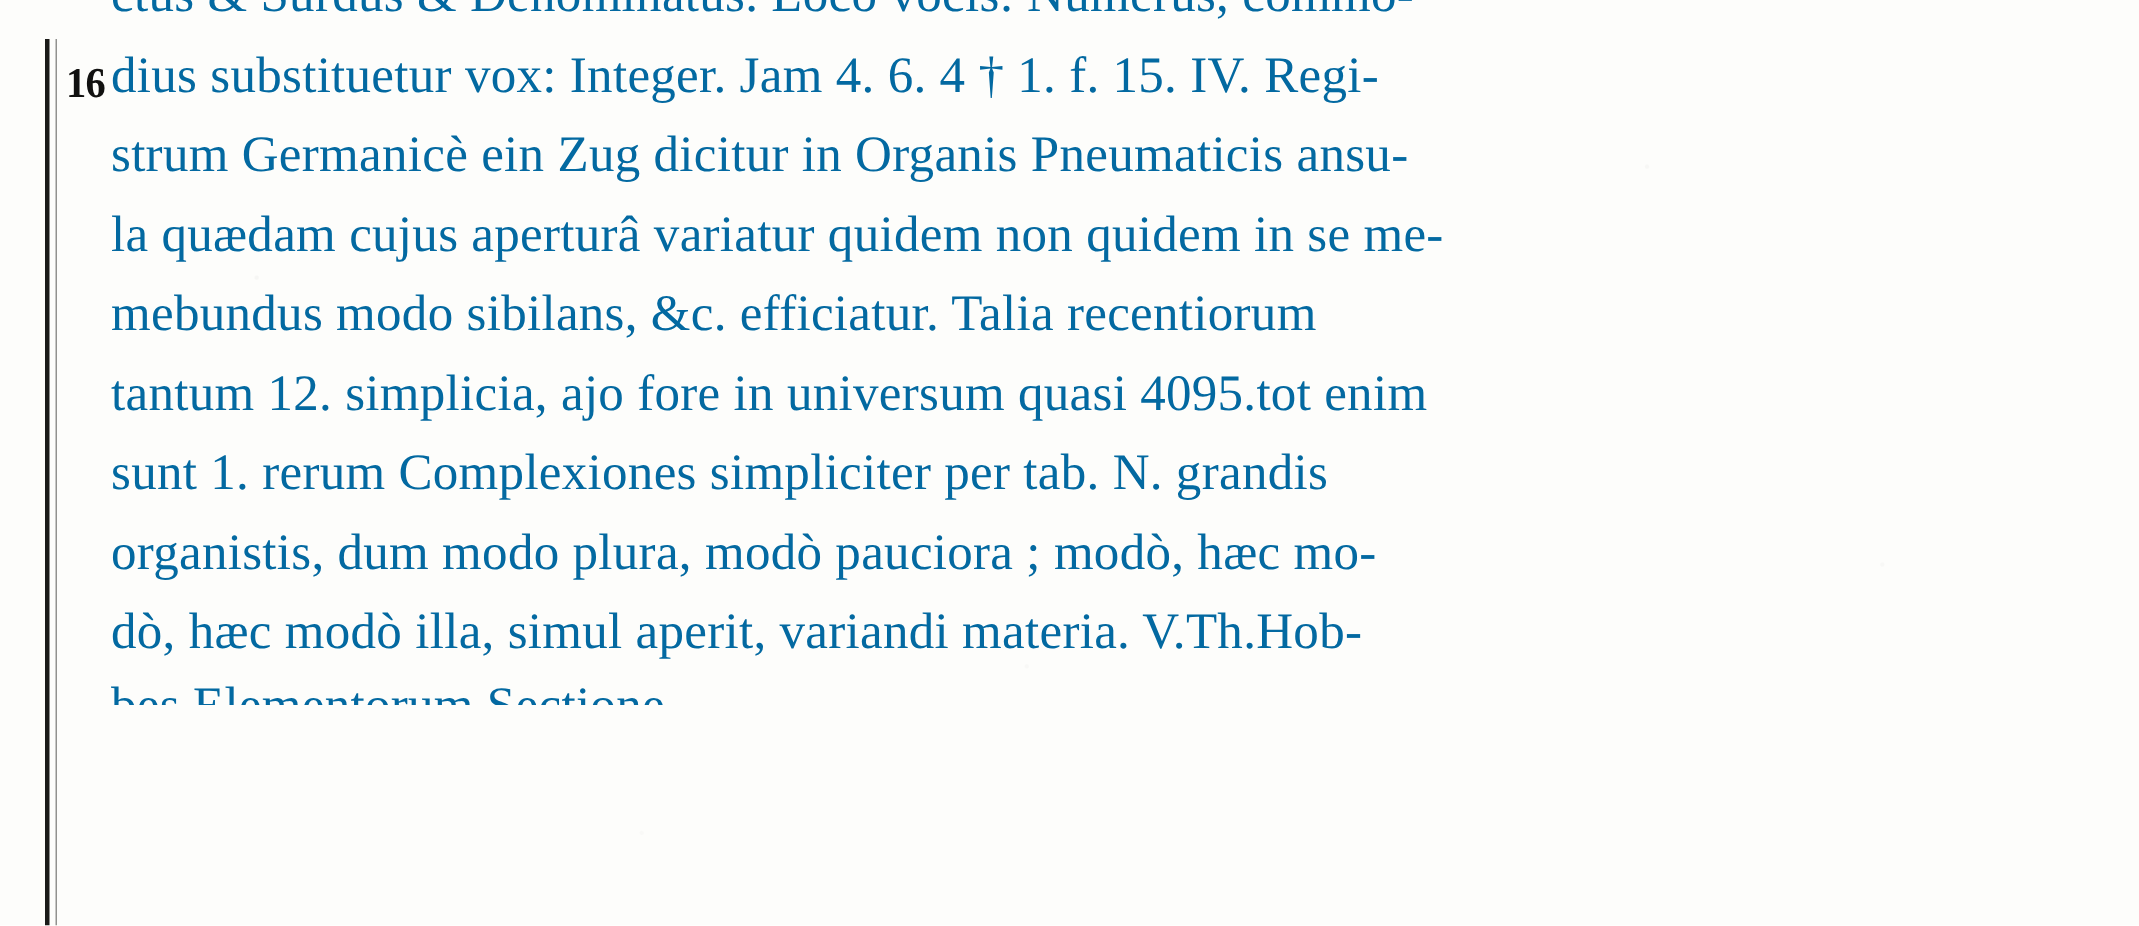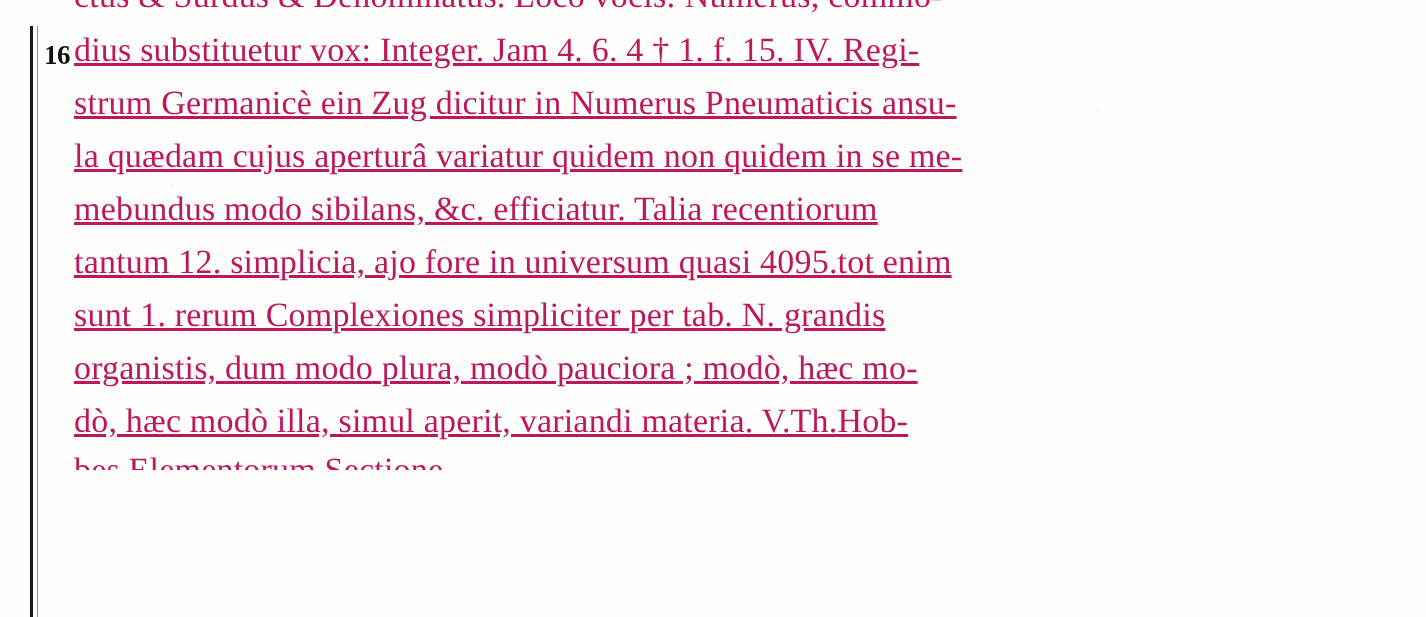--- a/index.html
+++ b/index.html
@@ -67,27 +67,26 @@
 
   .text-block {
     position: absolute;
     left: 74px;
     top: 0px;
     width: 1336px;
   }
 
   .line {
     position: relative;
-    color: #be185d;
+    color: #0369a1;
     font-size: 34px;
     line-height: 53px;
     white-space: nowrap;
     letter-spacing: 0.2px;
     text-rendering: geometricPrecision;
-    text-decoration: underline;
   }
 
   
   .line.clipped-top {
     height: 30px;
     line-height: 30px;
     overflow: hidden;
     margin-top: -6px;
   }
   .line.clipped-top span {
@@ -114,21 +113,21 @@
 <div id="page">
 
   <div class="frame-rule"></div>
   <div class="frame-rule inner"></div>
 
   <div class="folio">16</div>
 
   <div class="text-block">
     <div class="line clipped-top"><span>ctus &amp; Surdus &amp; Denominatus. Loco vocis: Numerus, commo-</span></div>
     <div class="line"><span>dius substituetur vox: Integer. Jam 4. 6. 4 † 1. f. 15. IV. Regi-</span></div>
-    <div class="line"><span>strum Germanicè ein Zug dicitur in Numerus Pneumaticis ansu-</span></div>
+    <div class="line"><span>strum Germanicè ein Zug dicitur in Organis Pneumaticis ansu-</span></div>
     <div class="line"><span>la quædam cujus aperturâ variatur quidem non quidem in se me-</span></div>
     <div class="line"><span>mebundus modo sibilans, &amp;c. efficiatur.   Talia recentiorum</span></div>
     <div class="line"><span>tantum 12. simplicia, ajo fore in universum quasi 4095.tot enim</span></div>
     <div class="line"><span>sunt 1. rerum Complexiones simpliciter per tab. N. grandis</span></div>
     <div class="line"><span>organistis, dum modo plura, modò pauciora ; modò, hæc mo-</span></div>
     <div class="line"><span>dò, hæc modò illa, simul aperit, variandi materia. V.Th.Hob-</span></div>
     <div class="line clipped-bottom"><span>bes Elementorum Sectione</span></div>
   </div>
 
 </div>

